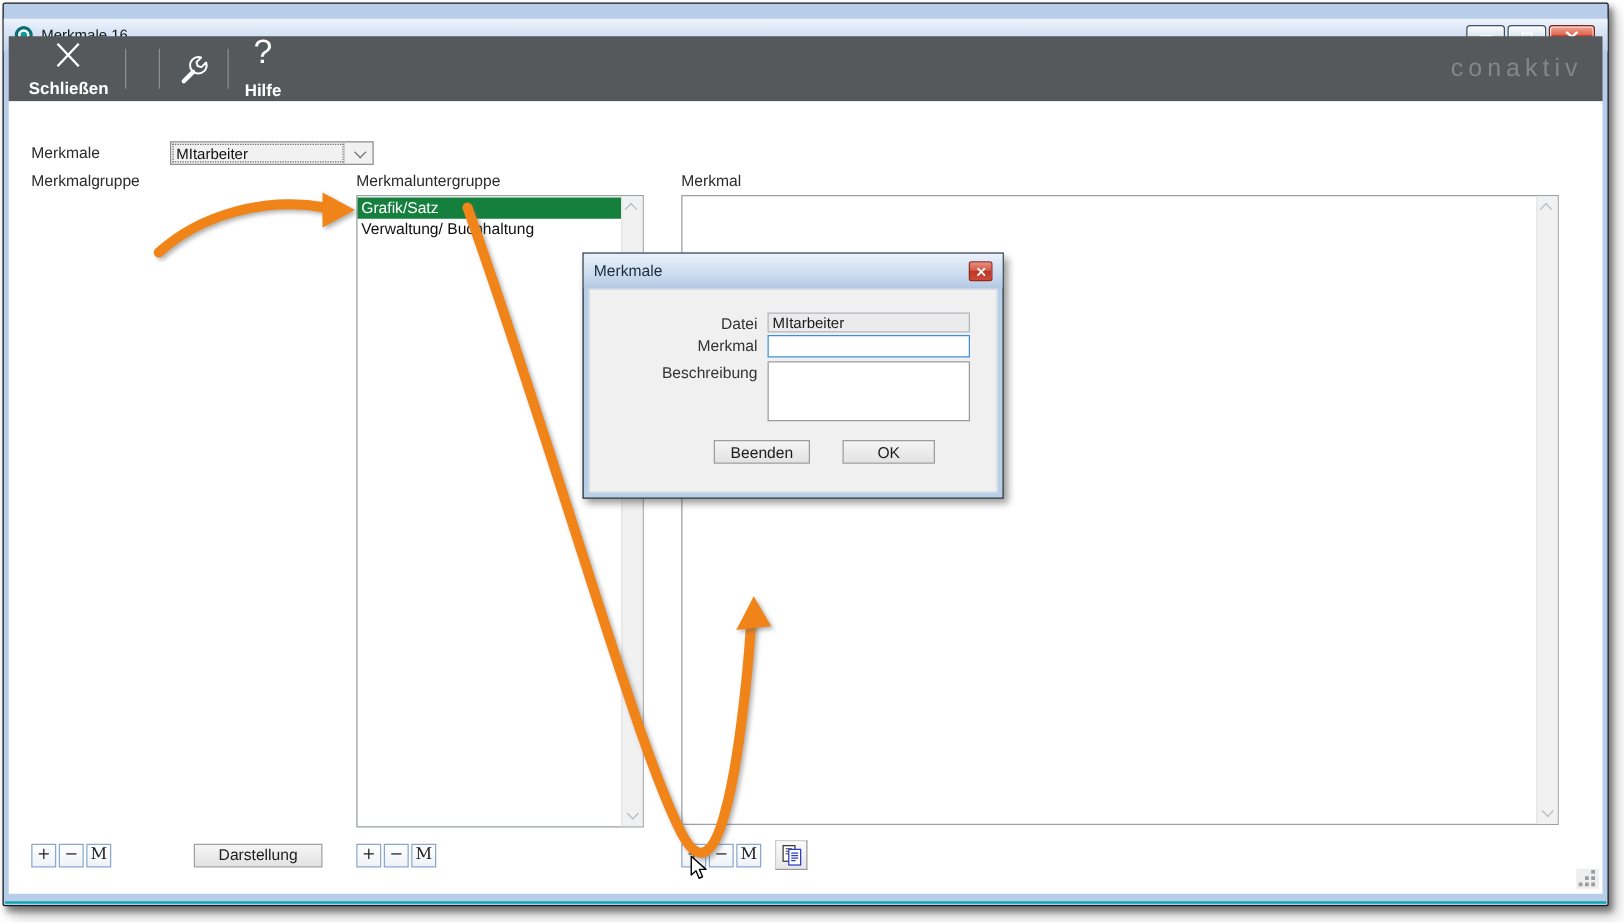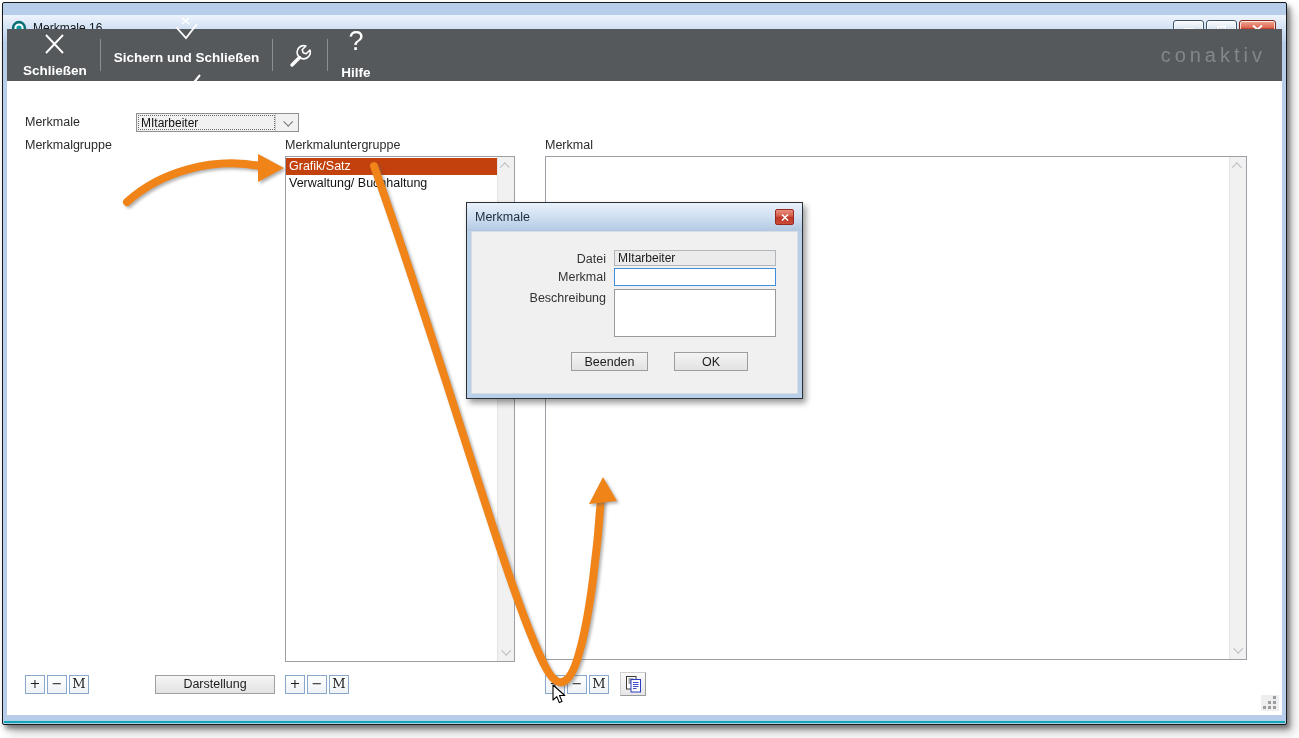--- a/index.html
+++ b/index.html
@@ -40,30 +40,30 @@
   .combo-btn{width:22px;display:flex;align-items:center;justify-content:center;border-left:1px solid #cfcfcf;}
   .chev{width:6px;height:6px;border-right:1.6px solid #737577;border-bottom:1.6px solid #737577;}
   .chev.down{transform:rotate(45deg) translateY(-1px);}
   .chev.up{transform:rotate(-135deg) translateY(-1px);}
   .chev.lt{border-color:#b9bdc0;}
   
   .list{position:absolute;top:75px;height:506px;background:#fff;border:1px solid #9aa0a6;box-sizing:border-box;}
   .rows{position:absolute;left:0;top:1px;right:17px;}
   .row{height:17px;line-height:17px;padding-left:3px;font-size:12.5px;color:#111;
        white-space:nowrap;overflow:hidden;}
-  .row.sel{background:#c2410c;color:#fff;}
+  .row.sel{background:#15803d;color:#fff;}
   .sb{position:absolute;right:0;top:0;bottom:0;width:16px;background:#f1f1f1;border-left:1px solid #e4e4e4;}
   .sb .chev{position:absolute;left:4px;}
   .sb .chev.up{top:6px;}
   .sb .chev.down{bottom:6px;}
   
   .sbtn{position:absolute;top:594px;width:20px;height:19px;box-sizing:border-box;text-align:center;
         border:1px solid #8aa8cc;background:linear-gradient(#ffffff,#eef2f7);
         font-family:"DejaVu Serif",serif;font-size:13px;line-height:16px;color:#1c1c1c;}
-  .btn-dar{position:absolute;left:148px;top:594px;width:120px;height:19px;box-sizing:border-box;
+  .btn-dar{position:absolute;left:148px;top:594px;width:103px;height:19px;box-sizing:border-box;
            border:1px solid #9fa0a2;background:linear-gradient(#f5f5f5,#e2e2e2);
            font-size:12.5px;line-height:17px;text-align:center;color:#1c1c1c;}
   .copybtn{position:absolute;left:613px;top:591px;width:26px;height:24px;box-sizing:border-box;
            border:1px solid #9a9a9a;border-top-color:#cfcfcf;border-left-color:#cfcfcf;
            background:linear-gradient(#fbfbfb,#e6e6e6);display:flex;align-items:center;justify-content:center;}
   .grip{position:absolute;right:3px;bottom:4px;width:18px;height:16px;background:#eeeeee;}
   .grip i{position:absolute;width:3px;height:3px;background:#9a9ea1;
           left:12px;top:11px;box-shadow:-5px 0 #9a9ea1,0 -5px #9a9ea1,-5px -5px #9a9ea1,-10px 0 #9a9ea1,0 -10px #9a9ea1;}
   
   .dialog{position:absolute;left:466px;top:202px;width:337px;height:197px;box-sizing:border-box;
@@ -120,30 +120,20 @@
     </div>
 
     <div class="toolbar">
       <div class="tb-item">
         <svg width="23" height="22" viewBox="0 0 23 22">
           <path d="M3 2 L20 20 M20 2 L3 20" stroke="#fff" stroke-width="1.9" fill="none"></path>
         </svg>
         <span>Schließen</span>
       </div>
       <div class="tb-sep"></div>
-      <div class="tb-item">
-        <svg width="27" height="25" viewBox="0 0 27 25">
-          <path d="M9 1 L16 7 M16 1 L9 7" stroke="#fff" stroke-width="1.6" fill="none"></path>
-          <path d="M3 10 L13 21 L24 7" stroke="#fff" stroke-width="1.8" fill="none"></path>
-        </svg>
-        <span>Sichern und Schließen</span>
-        <svg width="25" height="20" viewBox="0 0 25 20" style="margin-left:6px">
-          <path d="M2 10 L10 18 L23 2" stroke="#fff" stroke-width="2" fill="none"></path>
-        </svg>
-      </div>
       <div class="tb-sep"></div>
       <div class="tb-item">
         <svg width="28" height="27" viewBox="0 0 28 27">
           <path d="M6 23 L13.5 15.5" stroke="#fff" stroke-width="3.4" stroke-linecap="round" fill="none"></path>
           <path d="M13 15 c-2.6-2.6 -2.6-6.8 0-9.4 c1.9-1.9 4.6-2.4 6.9-1.6 l-3.7 3.7 0.9 3.1 3.1 0.9 3.7-3.7 c0.8 2.3 0.3 5-1.6 6.9 c-2.6 2.6-6.8 2.6-9.4 0 z" stroke="#fff" stroke-width="1.6" fill="none" stroke-linejoin="round"></path>
         </svg>
       </div>
       <div class="tb-sep"></div>
       <div class="tb-item">
         <span class="qmark">?</span>

